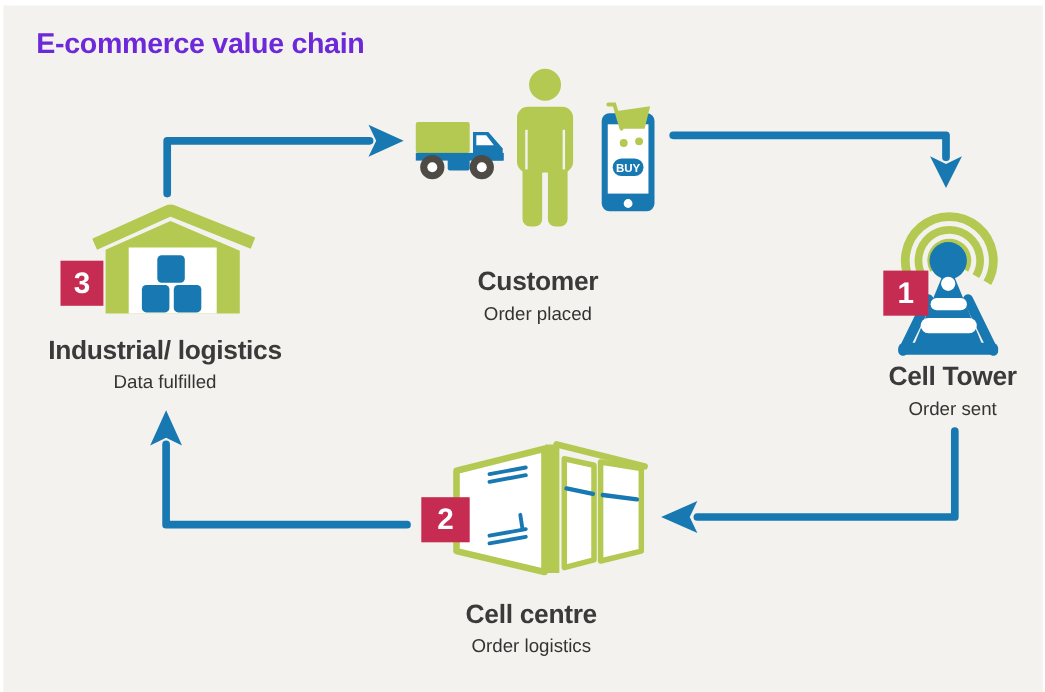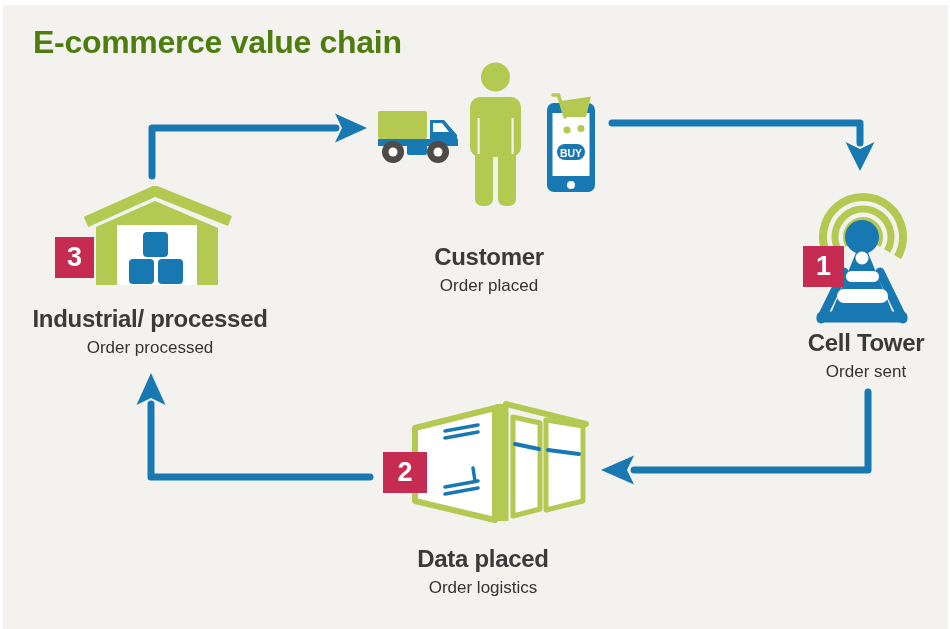--- a/index.html
+++ b/index.html
@@ -1,20 +1,20 @@
 <!DOCTYPE html>
 <html><head>
 <meta charset="utf-8">
 <style>
   html,body{margin:0;padding:0;}
   body{font-family:"Liberation Sans", sans-serif;}
   .canvas{position:relative;width:950px;height:629px;background:#ffffff;overflow:hidden;}
   .bg{position:absolute;top:5px;left:3px;right:2px;bottom:0;background:#f4f2ee;}
   .abs{position:absolute;}
-  .title{left:33px;top:24px;font-size:32px;font-weight:bold;color:#4d7c0f;letter-spacing:-0.3px;text-align:center;}
+  .title{left:33px;top:24px;font-size:26px;font-weight:bold;color:#6d28d9;letter-spacing:-0.3px;text-align:center;}
   .labels{text-align:center;color:#3a3a3a;}
   .labels .lbl{font-size:24px;font-weight:bold;letter-spacing:-0.3px;line-height:1.1;}
   .labels .sub{font-size:17px;margin-top:7px;line-height:1.1;color:#333;}
   .badge{width:41px;height:41px;background:#c62b52;color:#fff;font-size:27px;font-weight:bold;
          display:flex;align-items:center;justify-content:center;}
   svg{display:block;}
 </style>
 </head>
 <body>
 
@@ -115,35 +115,35 @@
       <path d="M42,87 L75,81"></path>
         <path d="M42,94 L75,88"></path>
       <path d="M112,44 L136,49" stroke-width="4"></path>
       <path d="M145,50 L176,54" stroke-width="4"></path>
     </g>
   </svg>
 
   <div class="abs badge" style="left:383px;top:452px;width:44px">2</div>
 
   <div class="abs labels" style="left:383px;top:546px;width:200px">
-    <div class="lbl">Data placed</div>
+    <div class="lbl">Cell centre</div>
     <div class="sub">Order logistics</div>
   </div>
 
   <svg class="abs" style="left:84px;top:186px" width="148" height="104" viewBox="0 0 148 104">
     <polyline points="2,36 71,5 146,35" stroke="#b3c952" stroke-width="11" fill="none" stroke-linejoin="round"></polyline>
     <path d="M12,41 L71,15 L134,42 L134,99 L12,99 Z" fill="#b3c952"></path>
     <rect x="33" y="39" width="80" height="60" fill="#ffffff"></rect>
     <g fill="#1878b2">
       <rect x="59" y="46" width="25" height="25" rx="4"></rect>
       <rect x="45" y="73" width="25" height="25" rx="4"></rect>
       <rect x="74" y="73" width="25" height="25" rx="4"></rect>
     </g>
   </svg>
 
   <div class="abs badge" style="left:55px;top:237px;width:39px">3</div>
 
   <div class="abs labels" style="left:20px;top:306px;width:260px">
-    <div class="lbl">Industrial/ processed</div>
-    <div class="sub">Order processed</div>
+    <div class="lbl">Industrial/ logistics</div>
+    <div class="sub">Data fulfilled</div>
   </div>
 
 </div>
 
 </body></html>

